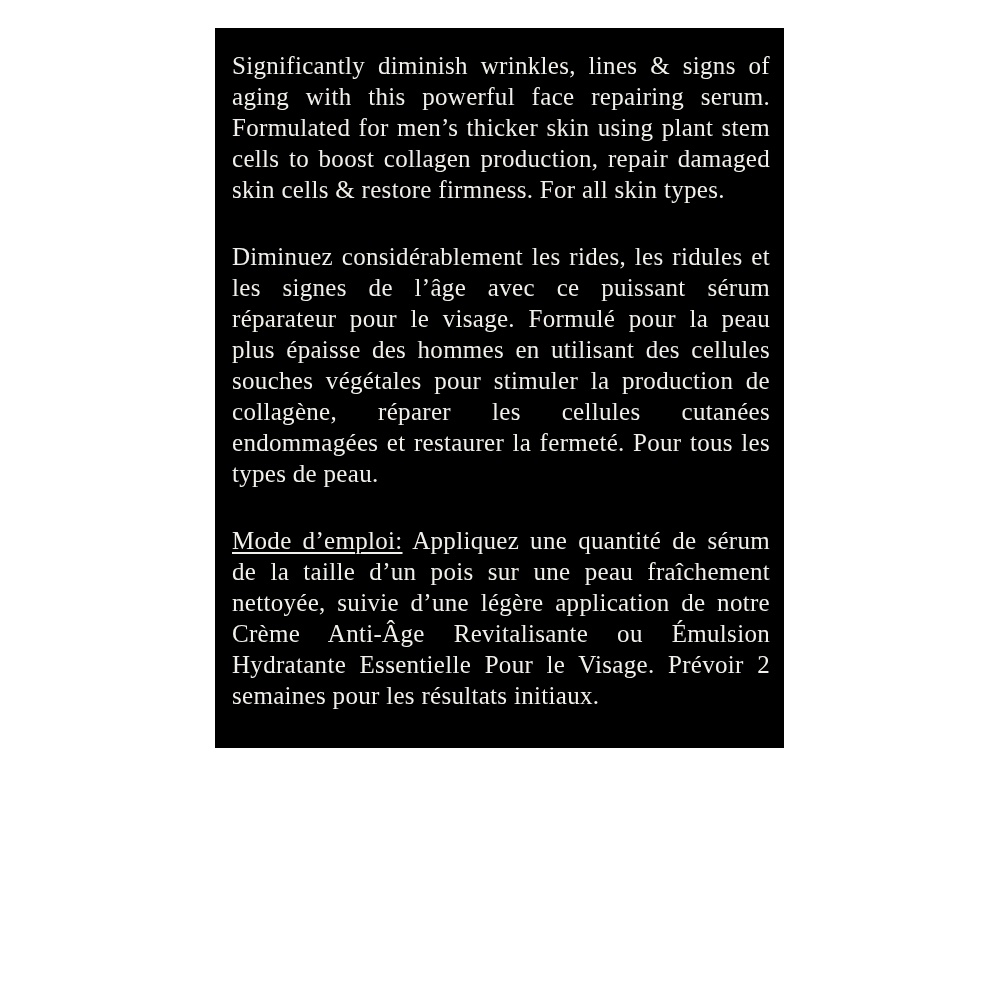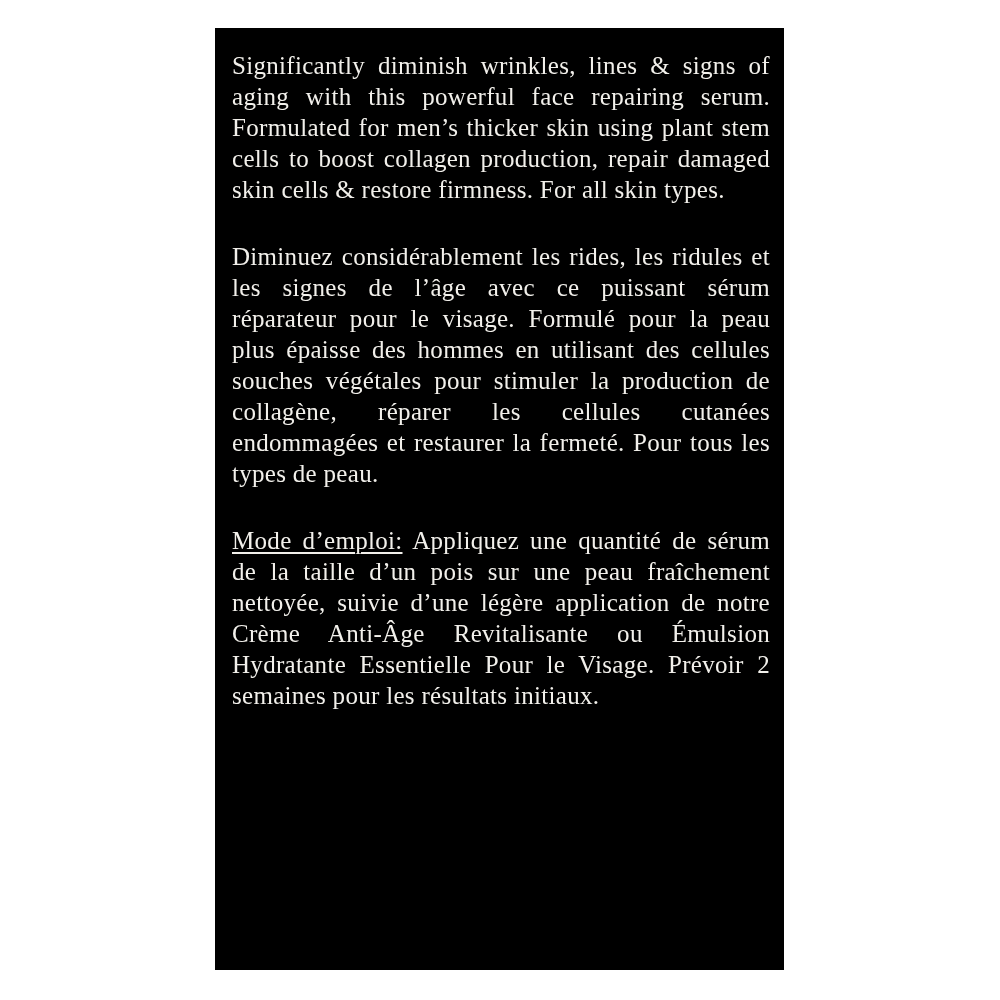--- a/index.html
+++ b/index.html
@@ -6,21 +6,21 @@
     margin: 0;
     padding: 0;
     background: #ffffff;
     width: 1000px;
     height: 1000px;
     font-family: "Liberation Serif", "DejaVu Serif", serif;
   }
   .photo-canvas {
     position: relative;
     width: 1000px;
-    height: 1000px;
+    height: 748px;
     background: #ffffff;
     overflow: hidden;
   }
   .label-panel {
     position: absolute;
     left: 215px;
     top: 28px;
     width: 569px;
     height: 942px;
     box-sizing: border-box;

